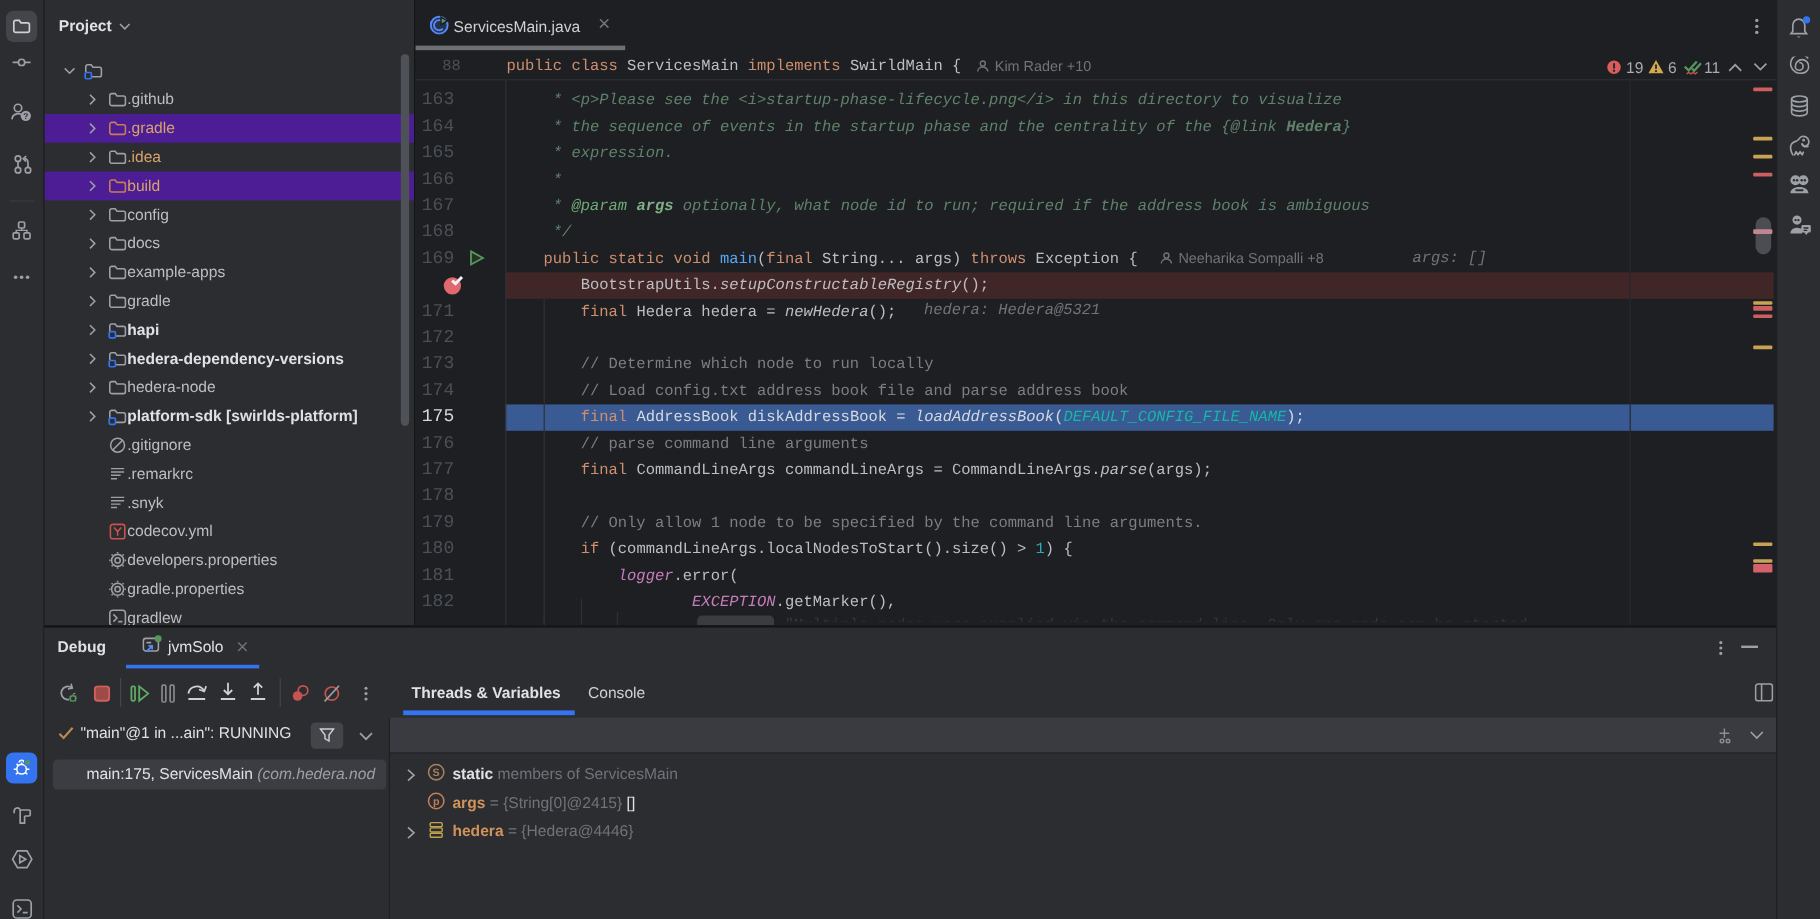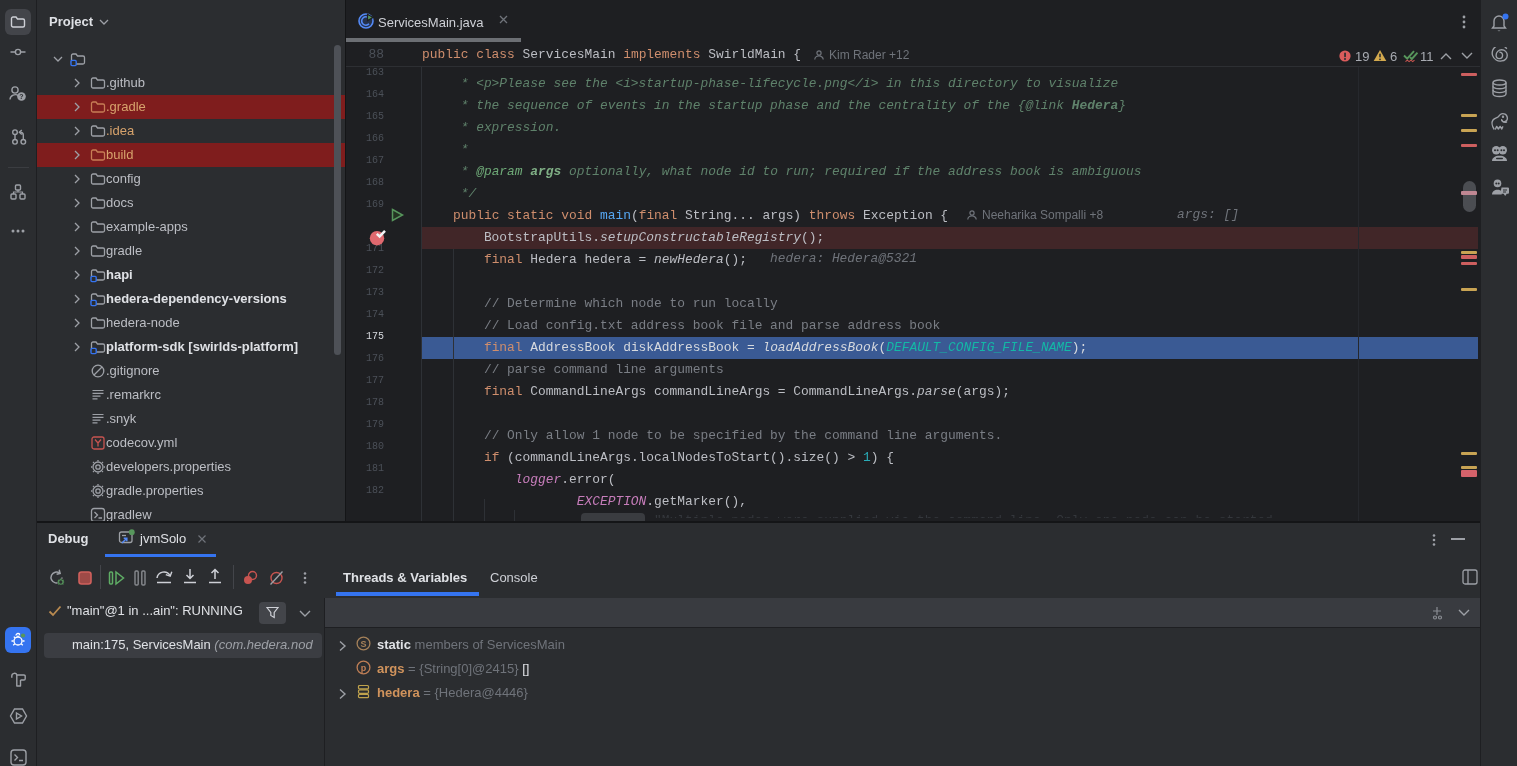--- a/index.html
+++ b/index.html
@@ -7,21 +7,21 @@
 .mono{font-family:"Liberation Mono",monospace}
 svg{display:block}
 
 #lstrip{left:0;top:0;width:37px;height:766px;background:#2b2d30;border-right:1px solid #1e1f22}
 #rstrip{left:1480px;top:0;width:37px;height:766px;background:#2b2d30;border-left:1px solid #1e1f22}
 #project{left:37px;top:0;width:309px;height:521px;background:#2b2d30;border-right:1px solid #141517;overflow:hidden}
 #editor{left:346px;top:0;width:1134px;height:521px;background:#1e1f22;overflow:hidden}
 #debug{left:37px;top:521px;width:1443px;height:245px;background:#2b2d30}
 
 .trow{position:absolute;left:0;width:309px;height:24px;line-height:24px}
-.hl{background:#7f1d1d}
+.hl{background:#4c1d95}
 .tname{position:absolute;left:106px;top:0;color:#bcbec4;white-space:nowrap}
 .b{font-weight:bold;color:#dfe1e5}
 .orange{color:#d7a36c}
 .gray{color:#6f737a}
 
 .kw{color:#cf8e6d}
 .cmt{color:#7a7e85}
 .doc{color:#5f826b;font-style:italic}
 .dtag{color:#6faa78;font-style:italic}
 .dpar{color:#7fae85;font-weight:bold;font-style:italic}
@@ -64,21 +64,21 @@
 
   <div class="abs" style="left:0;top:42px;width:1134px;height:25px;background:#1e1f22;border-bottom:1px solid #2d2f33"></div>
   <div class="abs mono" style="left:0;top:42px;width:38px;text-align:right;line-height:25px;font-size:12.9px;color:#4b5058">88</div>
   <div class="abs mono" style="left:76px;top:42px;line-height:25px;font-size:12.9px;white-space:pre"><span class="kw">public class </span>ServicesMain <span class="kw">implements </span>SwirldMain {</div>
   <div class="abs" style="left:467px;top:49px">
       <svg width="12" height="12" viewBox="0 0 12 12">
         <circle cx="6" cy="4" r="2.1" fill="none" stroke="#6f737a" stroke-width="1.2"></circle>
         <path d="M1.8 10.5 a4.2 3.6 0 0 1 8.4 0" fill="none" stroke="#6f737a" stroke-width="1.2"></path>
       </svg>
     </div>
-  <div class="abs auth" style="left:483px;top:48px">Kim Rader +12</div>
+  <div class="abs auth" style="left:483px;top:48px">Kim Rader +10</div>
 
   <div class="abs" style="left:993px;top:50px;width:12px;height:12px">
       <svg width="12" height="12">
         <circle cx="6" cy="6" r="5.6" fill="#db5c5c"></circle>
         <rect x="5.2" y="2.6" width="1.7" height="4.6" rx="0.8" fill="#2b2d30"></rect>
         <circle cx="6" cy="9" r="1" fill="#2b2d30"></circle>
       </svg>
     </div>
   <div class="abs" style="left:1009px;top:49px;color:#a8abb2">19</div>
   <div class="abs" style="left:1027px;top:49px;width:14px;height:13px">
@@ -111,21 +111,21 @@
   <div class="abs" style="left:75px;top:227px;width:1057px;height:22px;background:#412628"></div>
   <div class="abs" style="left:75px;top:337px;width:1057px;height:22px;background:#3a5a94"></div>
 
   <div class="abs" style="left:75px;top:67px;width:1px;height:454px;background:#2e3136"></div>
   <div class="abs" style="left:107px;top:249px;width:1px;height:272px;background:#2e3136"></div>
   <div class="abs" style="left:107px;top:513px;width:1px;height:8px;background:#2e3136"></div>
   <div class="abs" style="left:138px;top:499px;width:1px;height:22px;background:#2e3136"></div>
   <div class="abs" style="left:168px;top:510px;width:1px;height:11px;background:#2e3136"></div>
   <div class="abs" style="left:1012px;top:67px;width:1px;height:454px;background:#26282d"></div>
 
-  <div class="abs mono" style="left:0;top:62px;width:38px;text-align:right;line-height:22px;font-size:10px;color:#4b5058;white-space:pre">163
+  <div class="abs mono" style="left:0;top:73px;width:38px;text-align:center;line-height:22px;font-size:15px;color:#4b5058;white-space:pre">163
 164
 165
 166
 167
 168
 169
 
 171
 172
 173

